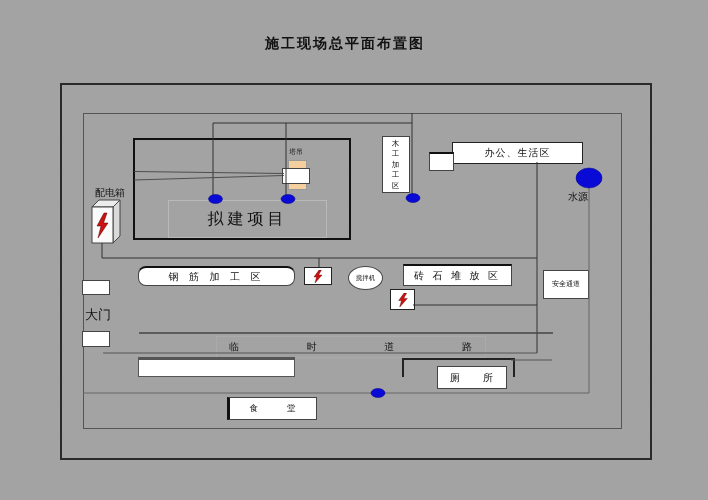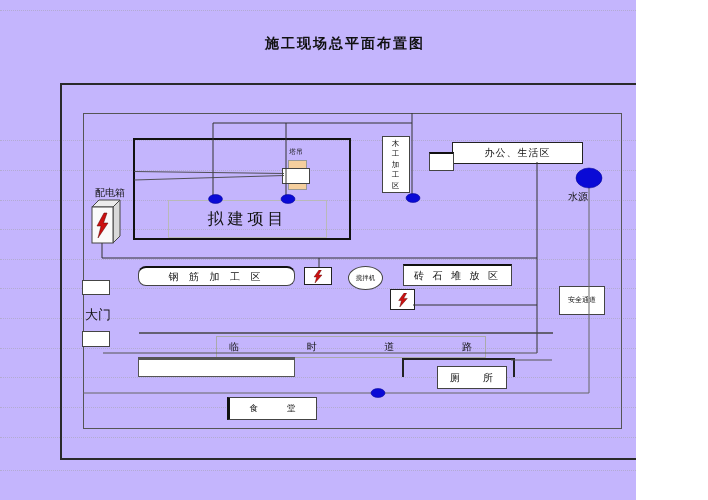--- a/index.html
+++ b/index.html
@@ -1,16 +1,16 @@
 <!DOCTYPE html>
 <html><head>
 <meta charset="utf-8">
 <style>
   html,body{margin:0;padding:0;background:#fff;}
-  #page{position:relative;width:636px;height:500px;background:#c4b5fd;overflow:hidden;
+  #page{position:relative;width:708px;height:500px;background:#a3a3a3;overflow:hidden;
         font-family:"Liberation Serif","DejaVu Serif",serif;color:#111;}
   .abs{position:absolute;}
   .scan{position:absolute;left:0;width:708px;border-top:1px dotted rgba(160,160,160,.45);height:0;}
   #frame-outer{left:60px;top:83px;width:588px;height:373px;border:2px solid #2a2a2a;z-index:1;}
   #frame-inner{left:83px;top:113px;width:537px;height:314px;border:1.5px solid #555;z-index:1;}
   #overlay{position:absolute;left:0;top:0;z-index:4;pointer-events:none;}
   .bx{position:absolute;border:1px solid #444;background:#fff;display:flex;align-items:center;
       justify-content:center;font-size:10px;line-height:1;z-index:3;letter-spacing:1px;white-space:pre;}
   .outline{background:transparent;}
   .lbl{position:absolute;z-index:3;line-height:1;white-space:nowrap;}
@@ -97,21 +97,21 @@
   <div class="bx" style="left:403px;top:264px;width:107px;height:19px;border-top:2px solid #111;letter-spacing:3px;">
     <span>砖 石 堆 放 区</span>
   </div>
 
   <div class="bx" style="left:390px;top:289px;width:23px;height:19px;border-color:#222;">
     <svg width="12" height="14" viewBox="0 0 10 13">
       <path d="M6 0 L1 7 L3.6 7 L2 13 L9 5 L5.6 5 L8.4 0 Z" fill="#cc1111" stroke="#550000" stroke-width="0.4"></path>
     </svg>
   </div>
 
-  <div class="bx" style="left:543px;top:286px;width:44px;height:27px;font-size:7px;letter-spacing:0;margin-left:16px;">
+  <div class="bx" style="left:543px;top:270px;width:44px;height:27px;font-size:7px;letter-spacing:0;">
     <span>安全通道</span>
   </div>
 
   <div class="bx" style="left:82px;top:280px;width:26px;height:13px;"></div>
   <div class="lbl" style="left:85px;top:308px;font-size:13px;">大门</div>
   <div class="bx" style="left:82px;top:331px;width:26px;height:14px;"></div>
 
   <div class="bx outline" style="left:216px;top:336px;width:244px;height:20px;border-color:#aaa;justify-content:space-between;padding:0 12px;">
     <span>临</span>
     <span>时</span>

